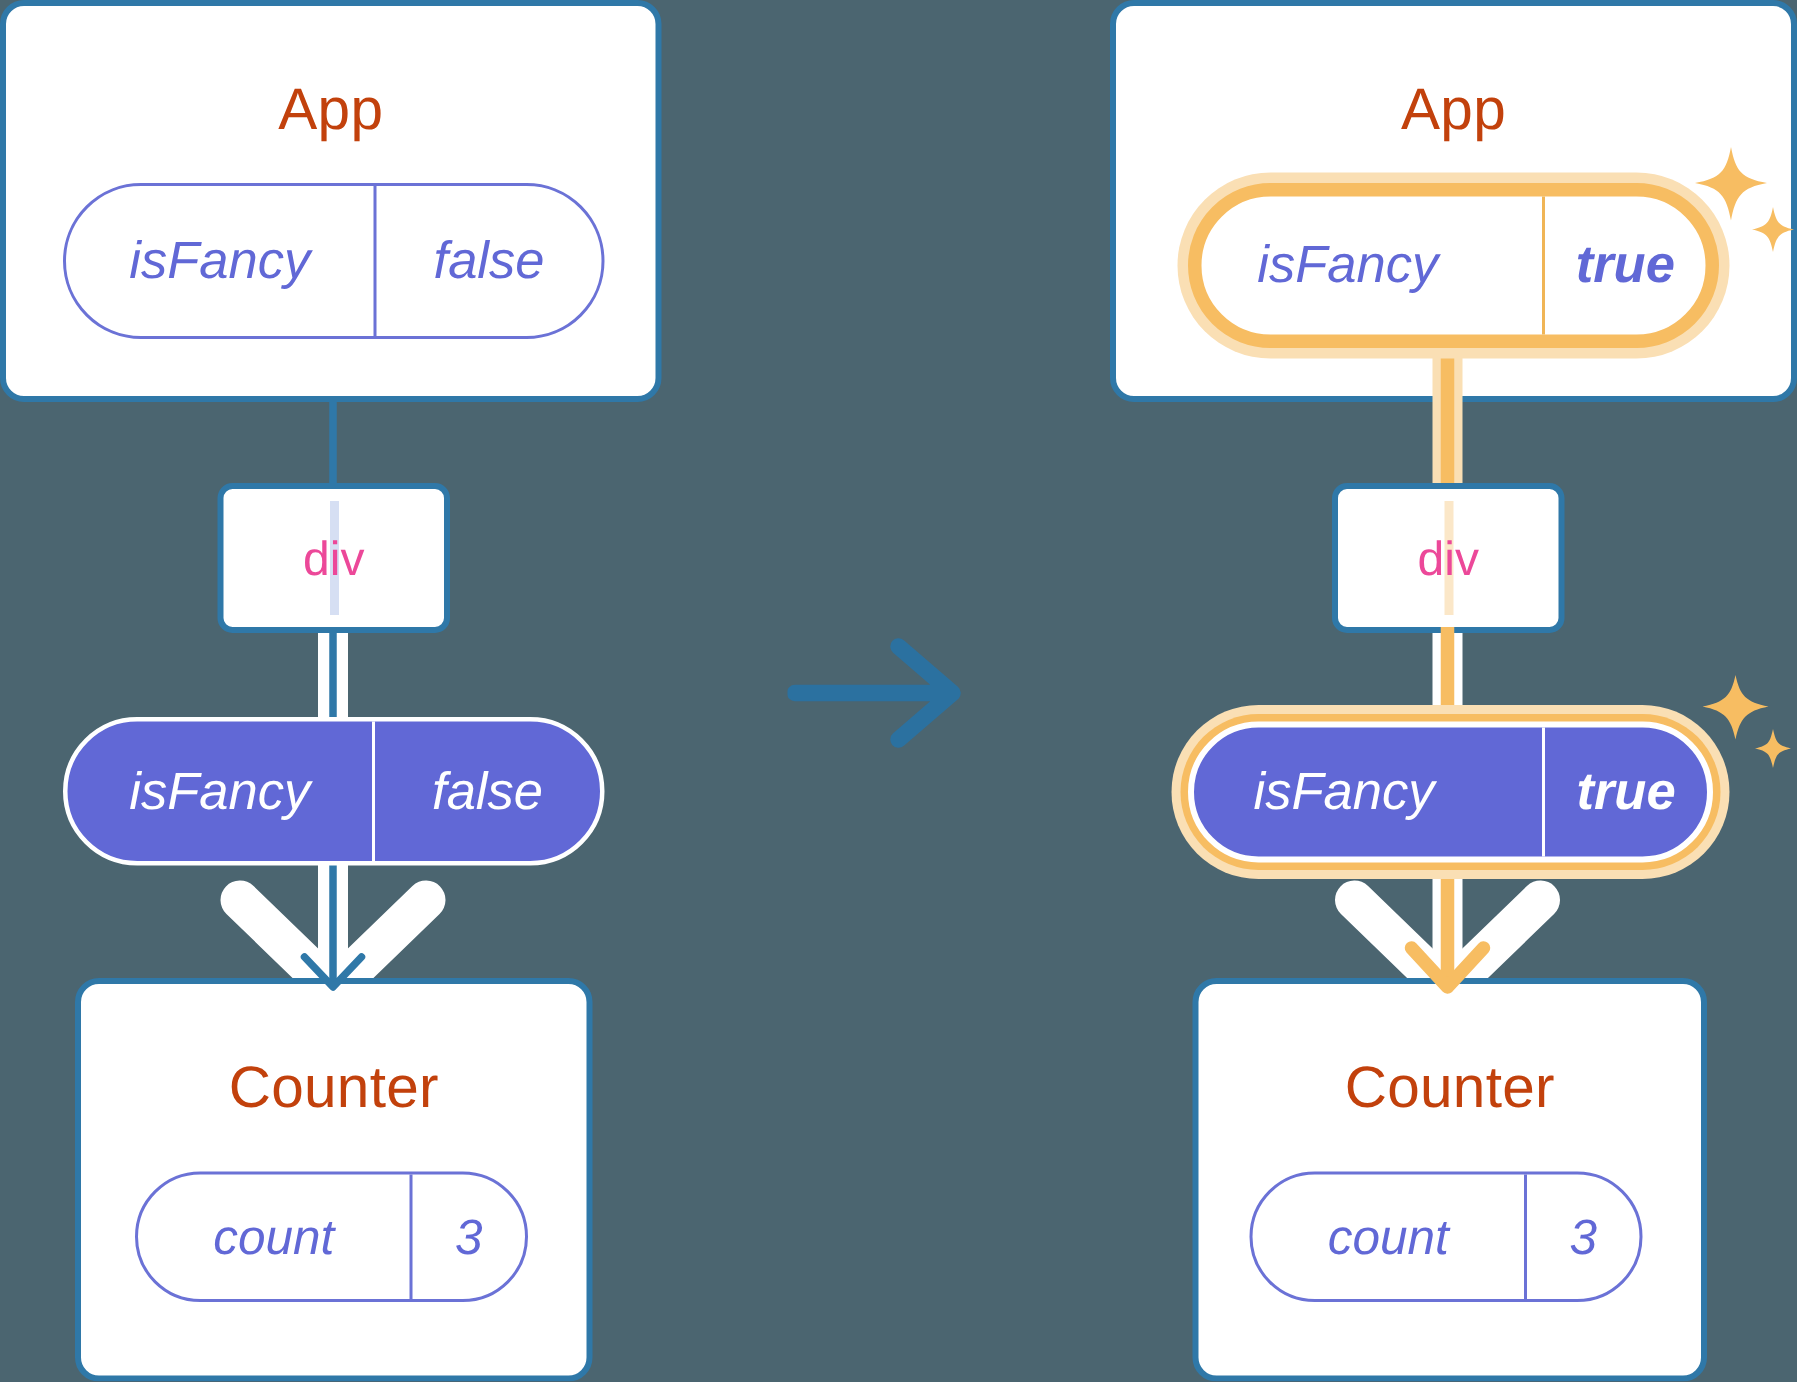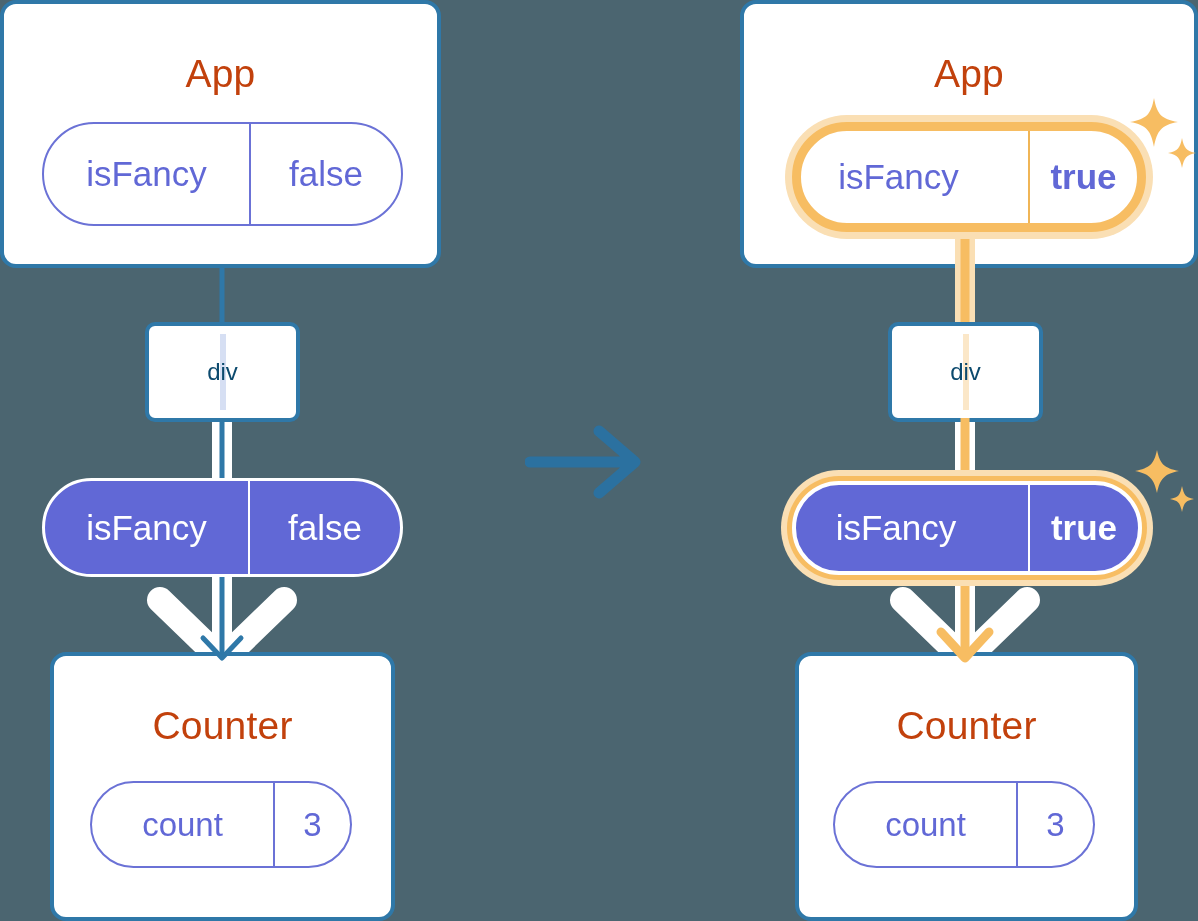--- a/index.html
+++ b/index.html
@@ -47,40 +47,41 @@
     position: absolute;
     background: #ffffff;
     border: 4px solid #2f78a8;
     border-radius: 10px;
     z-index: 6;
     display: flex;
     align-items: center;
     justify-content: center;
   }
   .div-box .div-label {
-    color: #0c4a6e;
-    font-size: 24px;
+    color: #ec4899;
+    font-size: 32px;
     position: relative;
     z-index: 2;
   }
 
   
   .pill {
     position: absolute;
     display: flex;
     align-items: stretch;
     border-radius: 999px;
     z-index: 7;
   }
   .pill .seg {
     display: flex;
     align-items: center;
     justify-content: center;
     font-size: 35px;
     white-space: nowrap;
+    font-style: italic;
   }
   .pill .seg.name { flex: 0 0 auto; }
   .pill .seg.val  { flex: 1 1 auto; }
 
   
   .pill.outline {
     background: #ffffff;
     border: 2px solid #6b72d6;
     color: #6168d6;
   }

